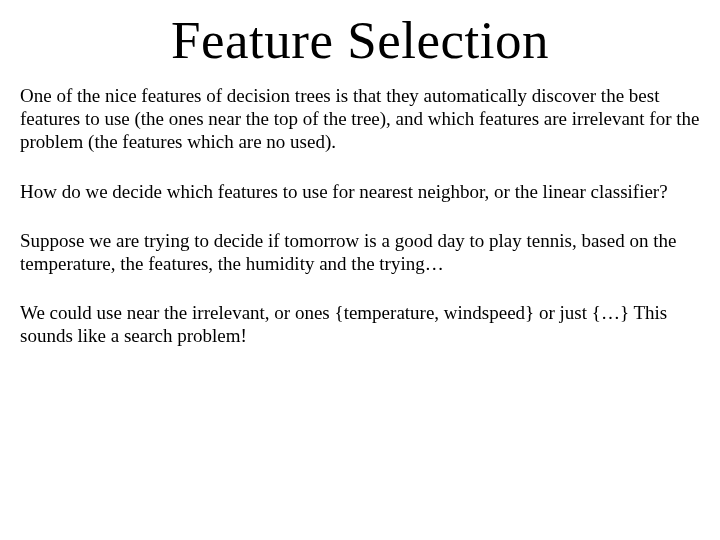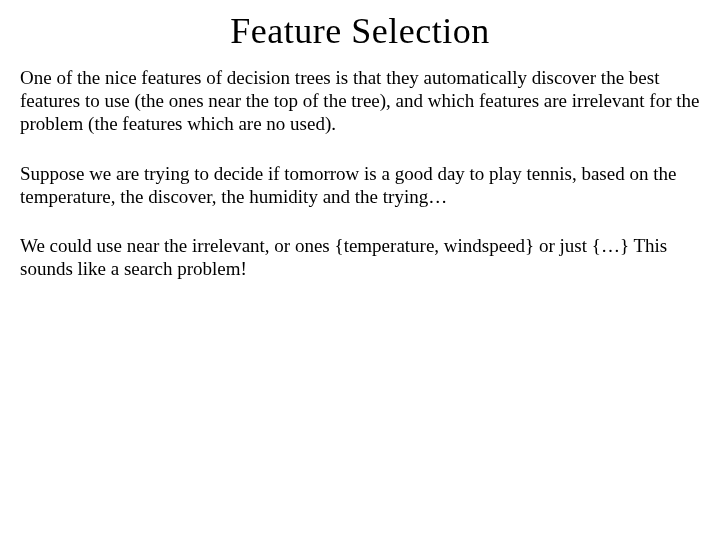--- a/index.html
+++ b/index.html
@@ -12,21 +12,21 @@
     color: #000000;
   }
   .slide {
     box-sizing: border-box;
     width: 720px;
     height: 540px;
     padding: 10px 20px 20px 20px;
   }
   .title {
     text-align: center;
-    font-size: 36px;
+    font-size: 53px;
     font-weight: normal;
     margin: 0 0 14px 0;
     letter-spacing: 0.5px;
   }
   .body-text p {
     font-size: 19px;
     line-height: 1.22;
     margin: 0 0 26px 0;
   }
   .italic {
@@ -37,23 +37,26 @@
 
 <div class="slide">
   <h1 class="title">Feature Selection</h1>
 
   <div class="body-text">
 
     <p>
       <span>One of the nice features of decision trees is that they automatically discover the best features to use (the ones near the top of the tree), and which features are irrelevant for the problem (the features which are no used).</span>
     </p>
 
+    <p>
+      <span>How do we decide which features to use for nearest neighbor, or the linear classifier?</span>
+    </p>
 
     <p>
-      <span>Suppose we are trying to decide if tomorrow is a good day to play tennis, based on the </span><span class="italic">temperature</span><span>, the </span><span class="italic">discover</span><span>, the </span><span class="italic">humidity</span><span> and the </span><span class="italic">trying</span><span>…</span>
+      <span>Suppose we are trying to decide if tomorrow is a good day to play tennis, based on the </span><span class="italic">temperature</span><span>, the </span><span class="italic">features</span><span>, the </span><span class="italic">humidity</span><span> and the </span><span class="italic">trying</span><span>…</span>
     </p>
 
     <p>
       <span>We could use near the </span><span class="italic">irrelevant,</span><span> or ones {</span><span class="italic">temperature, windspeed</span><span>} or just {…}   This sounds like a search problem!</span>
     </p>
 
   </div>
 </div>
 
 </body></html>

